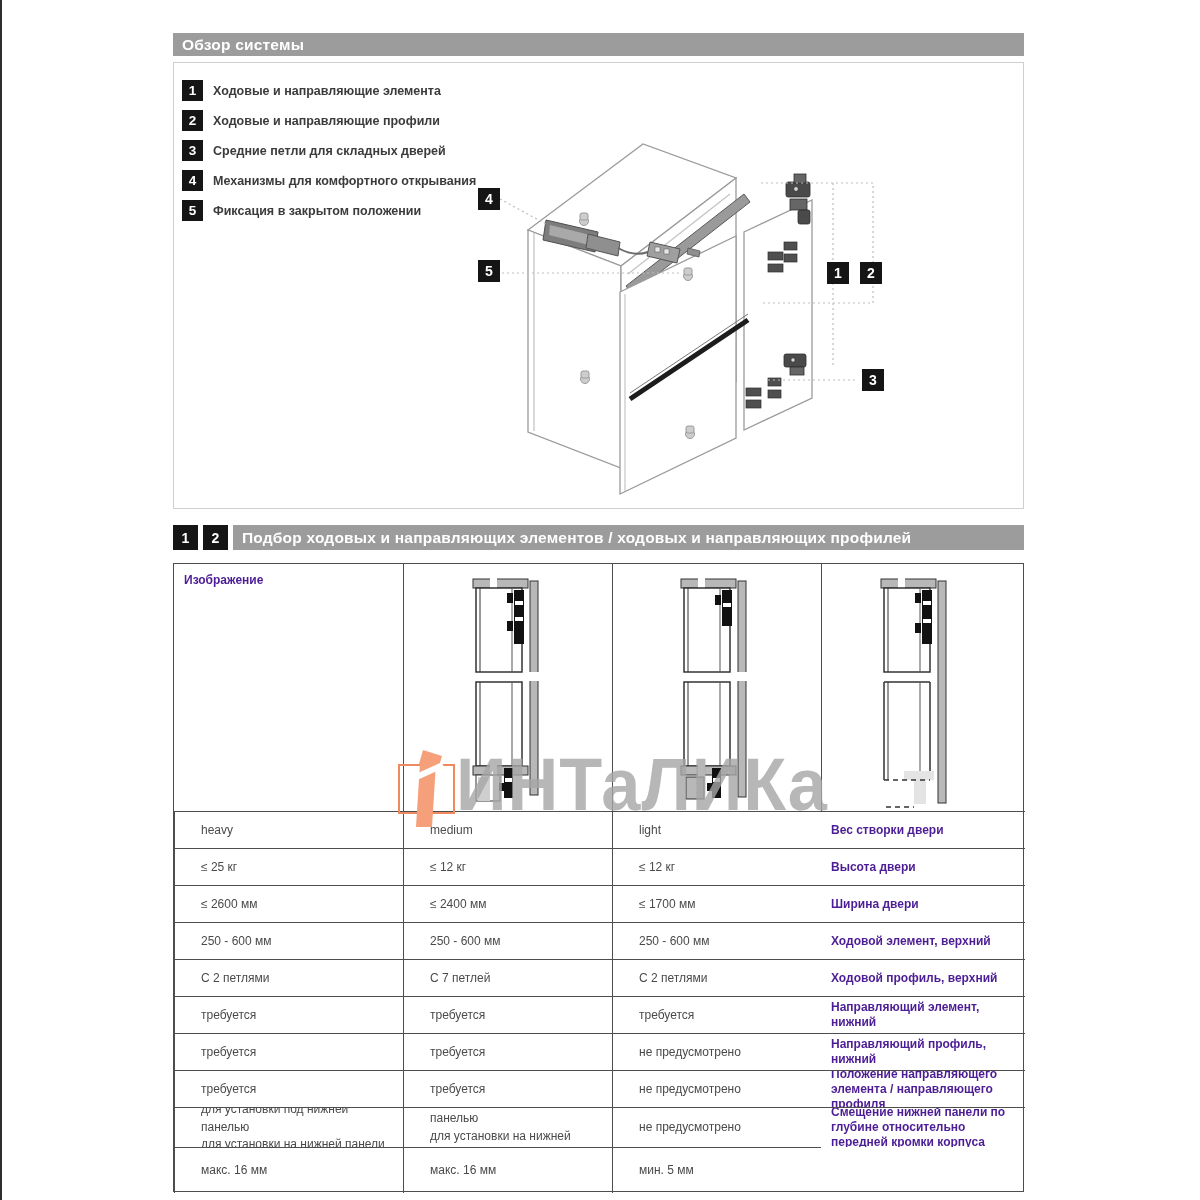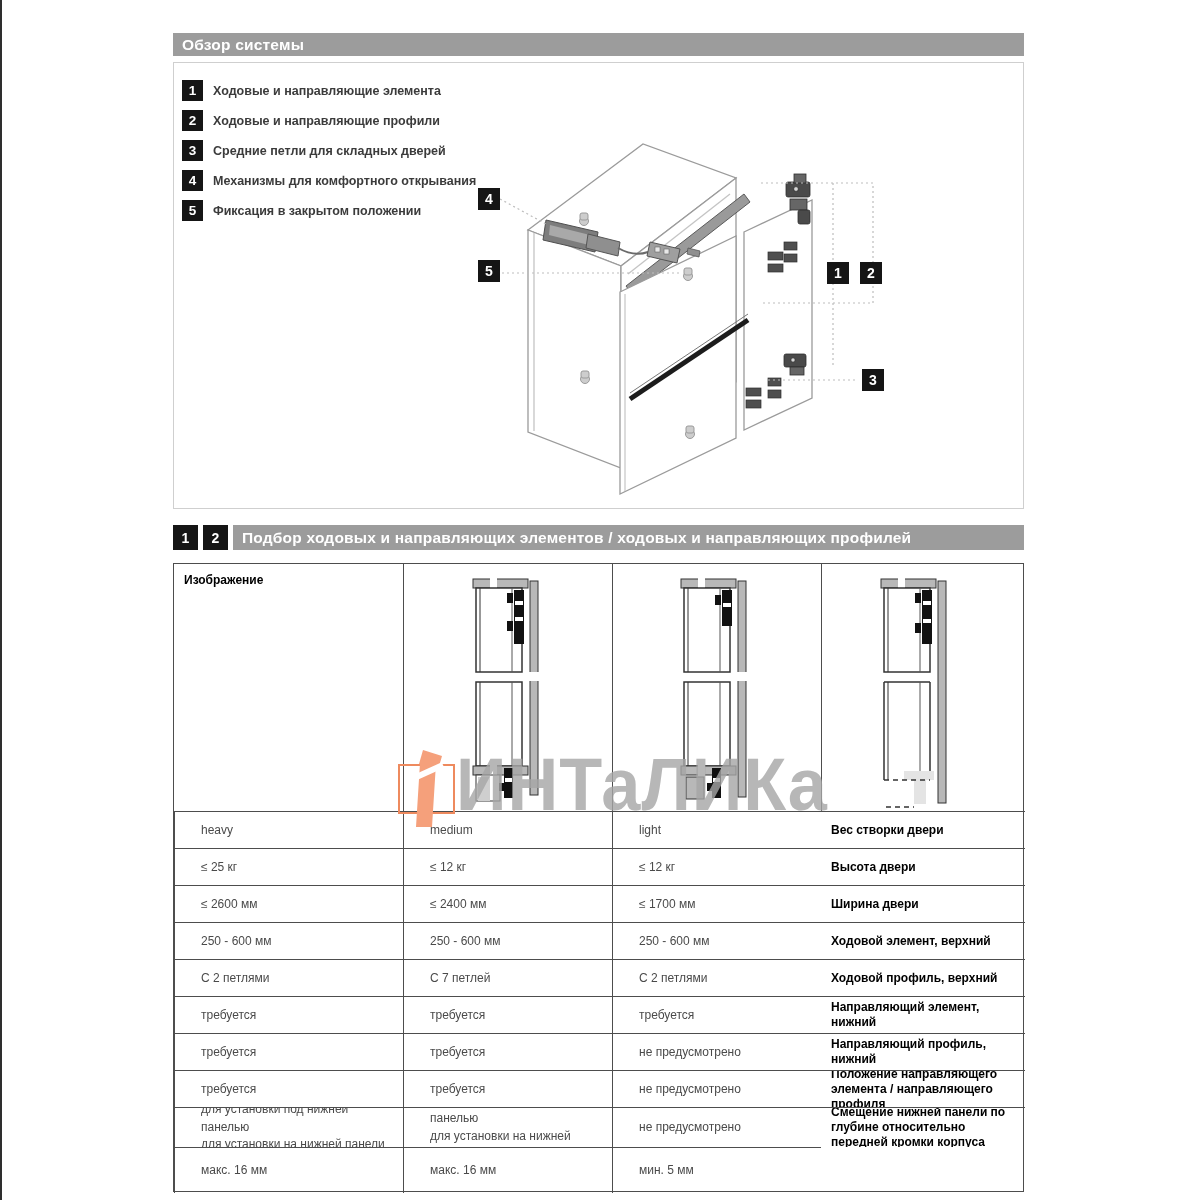--- a/index.html
+++ b/index.html
@@ -18,21 +18,21 @@
   .legend-item .ltxt{margin-left:10px;font-size:12.5px;font-weight:bold;color:#3b3b3b;white-space:nowrap;}
   .callout{width:22px;height:22px;font-size:14px;z-index:4;}
   
   .seltable{display:grid;grid-template-columns:229px 209px 209px 204px;
             grid-template-rows:247px 37px 37px 37px 37px 37px 37px 37px 37px 40px 46px;
             border:1.5px solid #4d4d4d;box-sizing:border-box;background:#fff;}
   .cell{box-sizing:border-box;display:flex;align-items:center;padding:2px 10px;
         font-size:12px;color:#4a4a4a;line-height:1.25;overflow:hidden;}
   .cell.bl{border-left:1.5px solid #4d4d4d;padding-left:26px;}
   .cell.bt{border-top:1.5px solid #4d4d4d;}
-  .cell.lab{font-weight:bold;color:#000000;}
+  .cell.lab{font-weight:bold;color:#4c1d95;}
   .cell.top{align-items:flex-start;padding-top:9px;}
   .twoline div{line-height:1.45;}
   
   .wmark{font-size:74px;font-weight:bold;color:#a6a6a6;opacity:.8;z-index:6;
          transform:scaleX(.95);transform-origin:left center;letter-spacing:1px;white-space:nowrap;}
   .thumb{z-index:3;}
   .edge{background:#2e2e2e;}
 </style>
 </head>
 <body>

